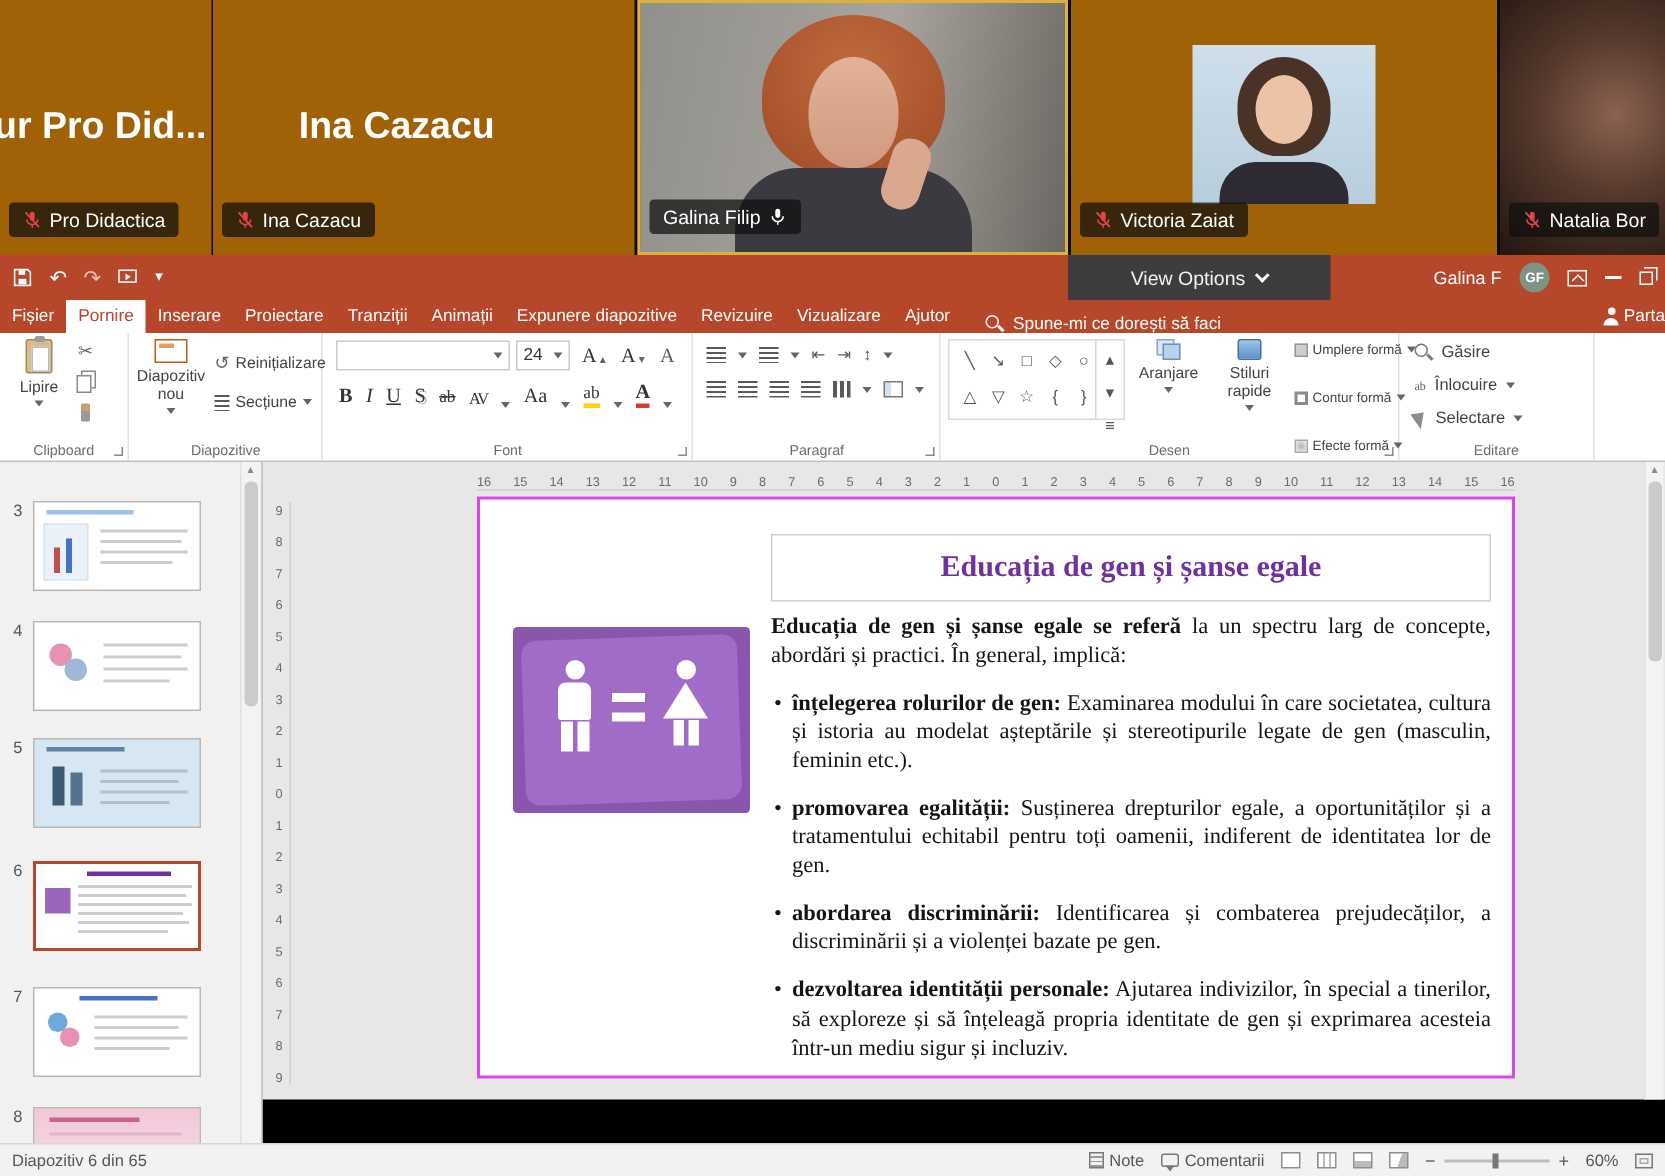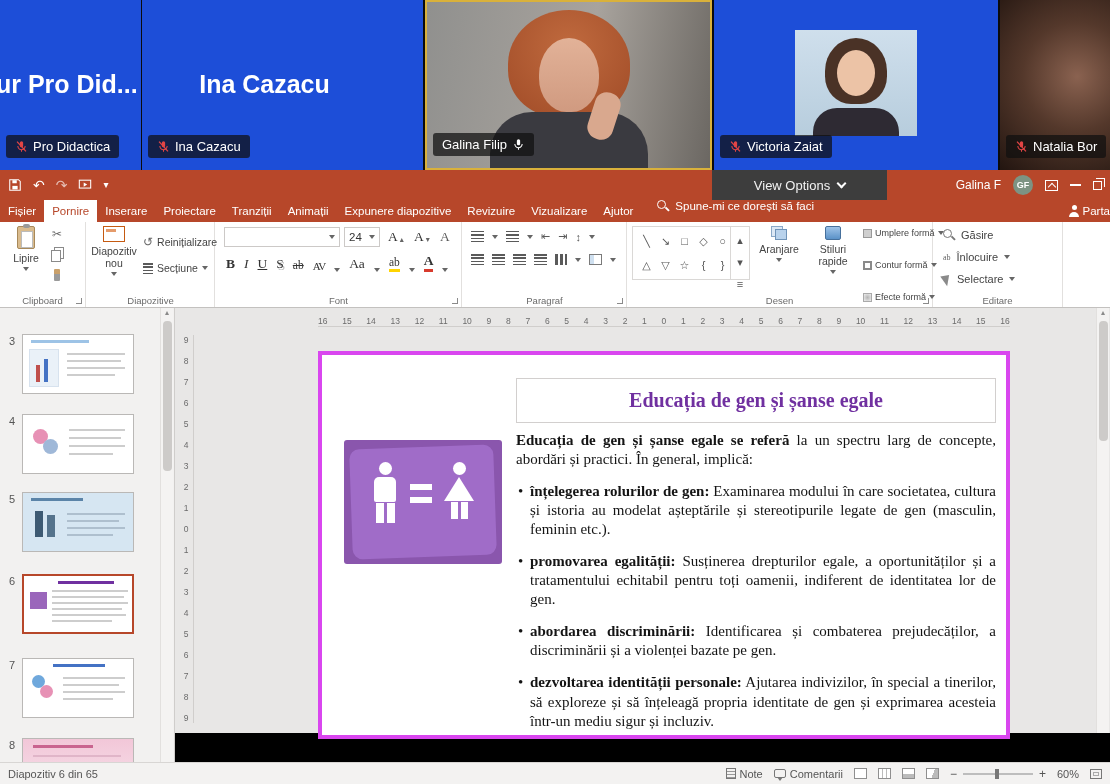--- a/index.html
+++ b/index.html
@@ -1,21 +1,21 @@
 <!DOCTYPE html>
 <html><head>
 <meta charset="utf-8">
 <style>
   *{margin:0;padding:0;box-sizing:border-box}
   html,body{width:1110px;height:784px;overflow:hidden;font-family:"Liberation Sans",sans-serif;background:#000}
   .screen{position:relative;width:1110px;height:784px;background:#000;overflow:hidden}
 
   
   .zoom-strip{position:absolute;left:0;top:0;width:1110px;height:170px;background:#0b0b0b}
-  .tile{position:absolute;top:0;height:170px;overflow:hidden;background:#1d4ed8}
+  .tile{position:absolute;top:0;height:170px;overflow:hidden;background:#a16207}
   .tile1{left:0;width:141px}
   .tile2{left:142px;width:281px}
   .tile3{left:425px;width:287px;border:2px solid #d9b13b}
   .tile4{left:714px;width:284px}
   .tile5{left:1000px;width:110px}
   .big-name{position:absolute;top:70px;left:0;width:100%;color:#fff;font-size:25px;font-weight:bold;white-space:nowrap}
   .tile1 .big-name{left:-4px}
   .tile2 .big-name{text-align:center;transform:translateX(-18px)}
   .name-pill{position:absolute;left:6px;bottom:12px;display:flex;align-items:center;gap:5px;background:rgba(15,15,15,.72);color:#fff;font-size:13px;padding:4px 9px;border-radius:3px;white-space:nowrap;max-width:96%}
   
@@ -46,21 +46,21 @@
   .ribbon-opts{width:13px;height:11px;border:1px solid #fff;position:relative}
   .ribbon-opts::after{content:"";position:absolute;left:3px;top:3px;width:5px;height:5px;border-left:1.4px solid #fff;border-top:1.4px solid #fff;transform:rotate(45deg)}
   .win-min{width:11px;height:1.6px;background:#fff}
   .win-restore{width:9px;height:9px;border:1.2px solid #fff;position:relative}
   .win-restore::before{content:"";position:absolute;left:2px;top:-4px;width:8px;height:8px;border-top:1.2px solid #fff;border-right:1.2px solid #fff}
 
   
   .menu-row{position:absolute;top:200px;left:0;width:1110px;height:22px;background:#b7472a;display:flex;align-items:stretch;color:#fff;font-size:11.5px}
   .mtab{padding:0 8px;display:flex;align-items:center;cursor:pointer;white-space:nowrap}
   .mtab.active{background:#fff;color:#b7472a}
-  .tellme{display:flex;align-items:flex-start;gap:6px;margin-left:16px;cursor:pointer;white-space:nowrap}
+  .tellme{display:flex;align-items:flex-end;gap:6px;margin-left:16px;cursor:pointer;white-space:nowrap}
   .icon-mag-w{position:relative;width:12px;height:12px}
   .icon-mag-w::before{content:"";position:absolute;left:0;top:0;width:7px;height:7px;border:1.5px solid #fff;border-radius:50%}
   .icon-mag-w::after{content:"";position:absolute;left:7.5px;top:8px;width:4.5px;height:1.5px;background:#fff;transform:rotate(45deg)}
   .share-btn{position:absolute;right:0;top:0;height:22px;display:flex;align-items:center;gap:5px;padding-left:4px;width:46px;overflow:hidden}
   .icon-person{position:relative;width:12px;height:12px}
   .icon-person::before{content:"";position:absolute;left:3.5px;top:0;width:5px;height:5px;border-radius:50%;background:#fff}
   .icon-person::after{content:"";position:absolute;left:1px;bottom:0;width:10px;height:5px;border-radius:5px 5px 0 0;background:#fff}
 
   
   .ribbon{position:absolute;top:222px;left:0;width:1110px;height:86px;background:#fff;border-bottom:1px solid #c3c1bf}
@@ -128,21 +128,21 @@
   .m-line{position:absolute;height:2px;background:#cdcdcd}
   .m-tline{position:absolute;height:3px}
   .m-box{position:absolute}
   .m-circ{position:absolute;border-radius:50%}
   .thumb-scroll{position:absolute;right:1px;top:0;width:13px;height:454px;background:#f4f3f2;border-left:1px solid #e2e0de;display:flex;flex-direction:column;align-items:center;font-size:8px;color:#8a8a8a}
   .scroll-thumb{width:9px;height:150px;background:#cdcbc9;border-radius:4px;margin-top:4px}
 
   .edit-area{position:absolute;left:175px;top:308px;width:935px;height:425px;background:#e8e7e6}
   .h-ruler{position:absolute;left:143px;top:3px;width:692px;height:16px;display:flex;justify-content:space-between;align-items:flex-end;font-size:8.5px;color:#6b6b6b;border-bottom:1px solid #d0cecc}
   .v-ruler{position:absolute;left:4px;top:27px;width:15px;height:388px;display:flex;flex-direction:column;justify-content:space-between;align-items:center;font-size:8.5px;color:#6b6b6b;border-right:1px solid #d0cecc}
-  .slide{position:absolute;left:143px;top:43px;width:692px;height:388px;background:#fff;border:4px solid #d946ef}
+  .slide{position:absolute;left:143px;top:23px;width:692px;height:388px;background:#fff;border:2px solid #d946ef}
   .right-scroll{position:absolute;right:1px;top:0;width:13px;height:425px;background:#f4f3f2;border-left:1px solid #e2e0de;display:flex;flex-direction:column;align-items:center;font-size:8px;color:#8a8a8a}
   .right-scroll .scroll-thumb{height:120px}
 
   
   .s-titlebox{position:absolute;left:194px;top:23px;width:480px;height:45px;border:1px solid #d2cfce;display:flex;align-items:center;justify-content:center;font-family:"Liberation Serif",serif;font-size:20px;font-weight:bold;color:#7030a0;cursor:text}
   .pictogram{position:absolute;left:22px;top:85px;width:158px;height:124px;background:#8a56ad;border-radius:3px;overflow:hidden;cursor:pointer}
   .picto-inner{position:absolute;left:7px;top:7px;right:7px;bottom:7px;background:#a06cc8;border-radius:10px;transform:rotate(-2deg)}
   .fig{position:absolute;top:22px}
   .fig-head{width:13px;height:13px;border-radius:50%;background:#fff;margin:0 auto 2px}
   .man{left:26px;width:30px}

